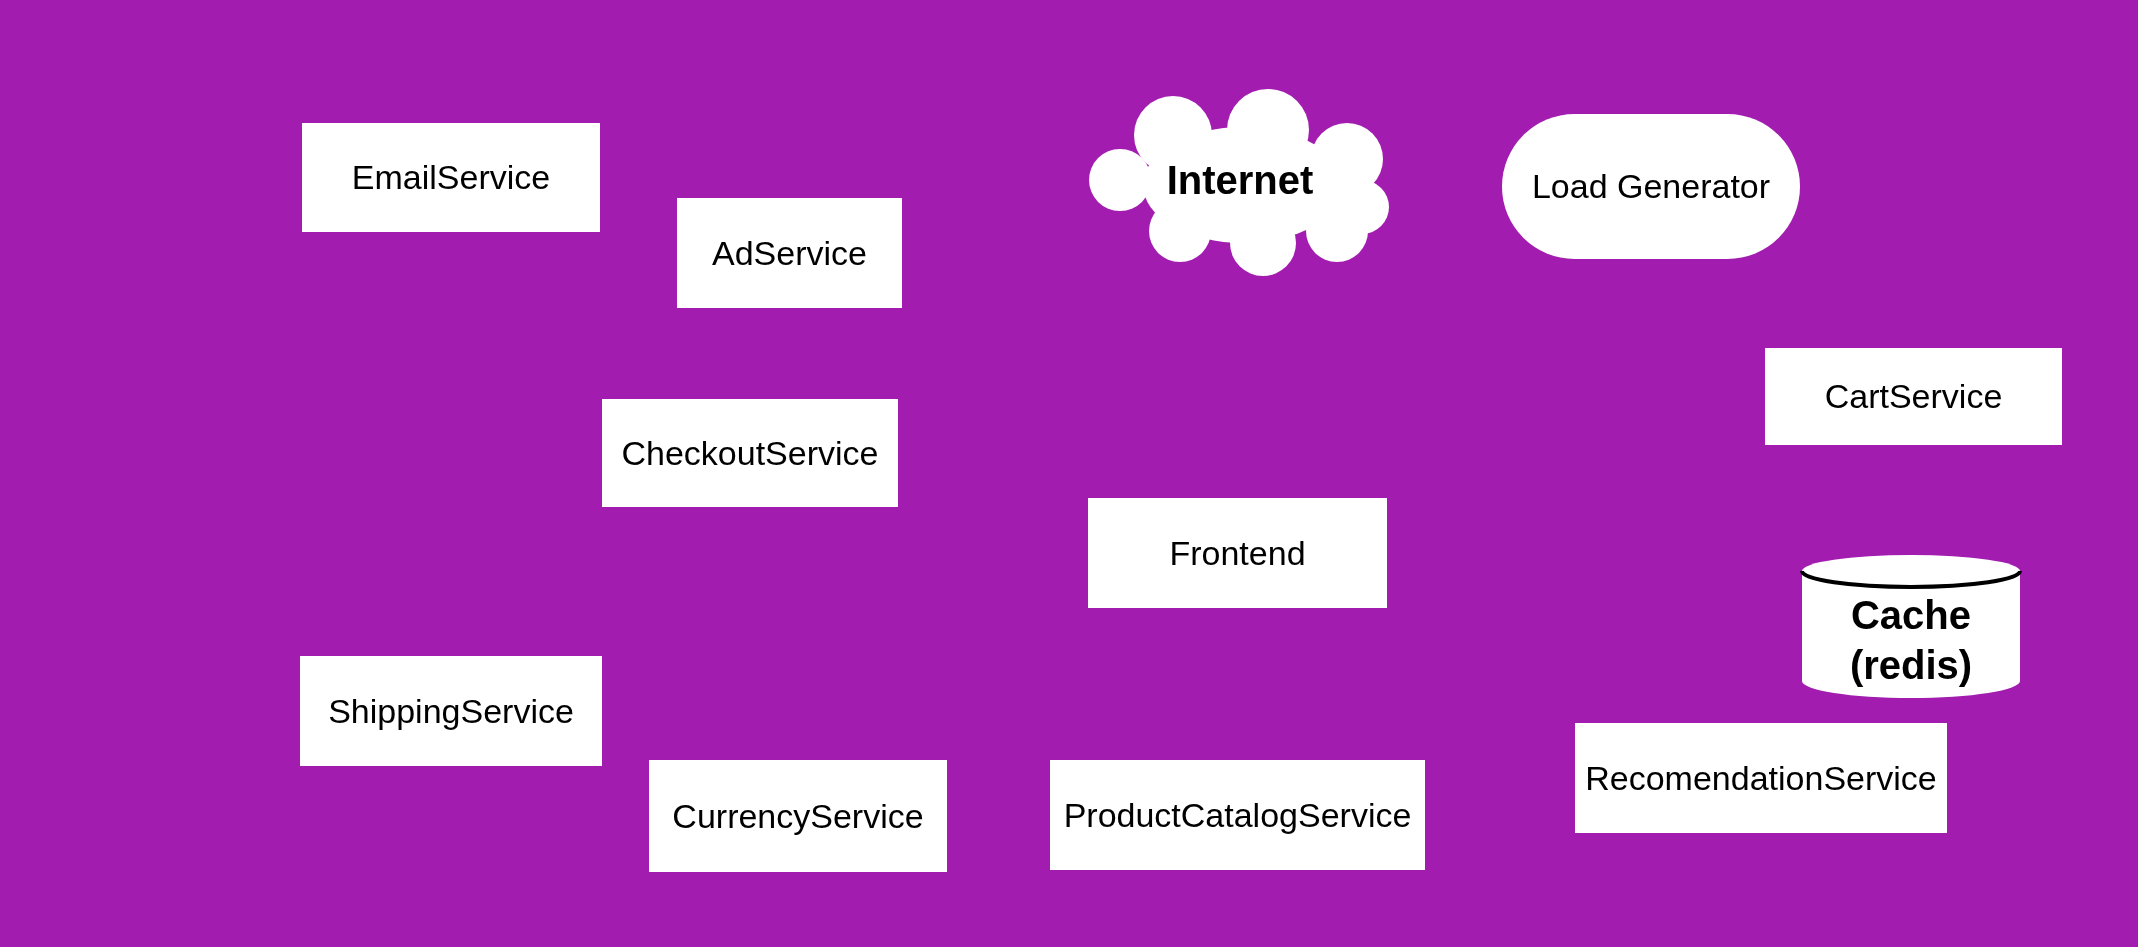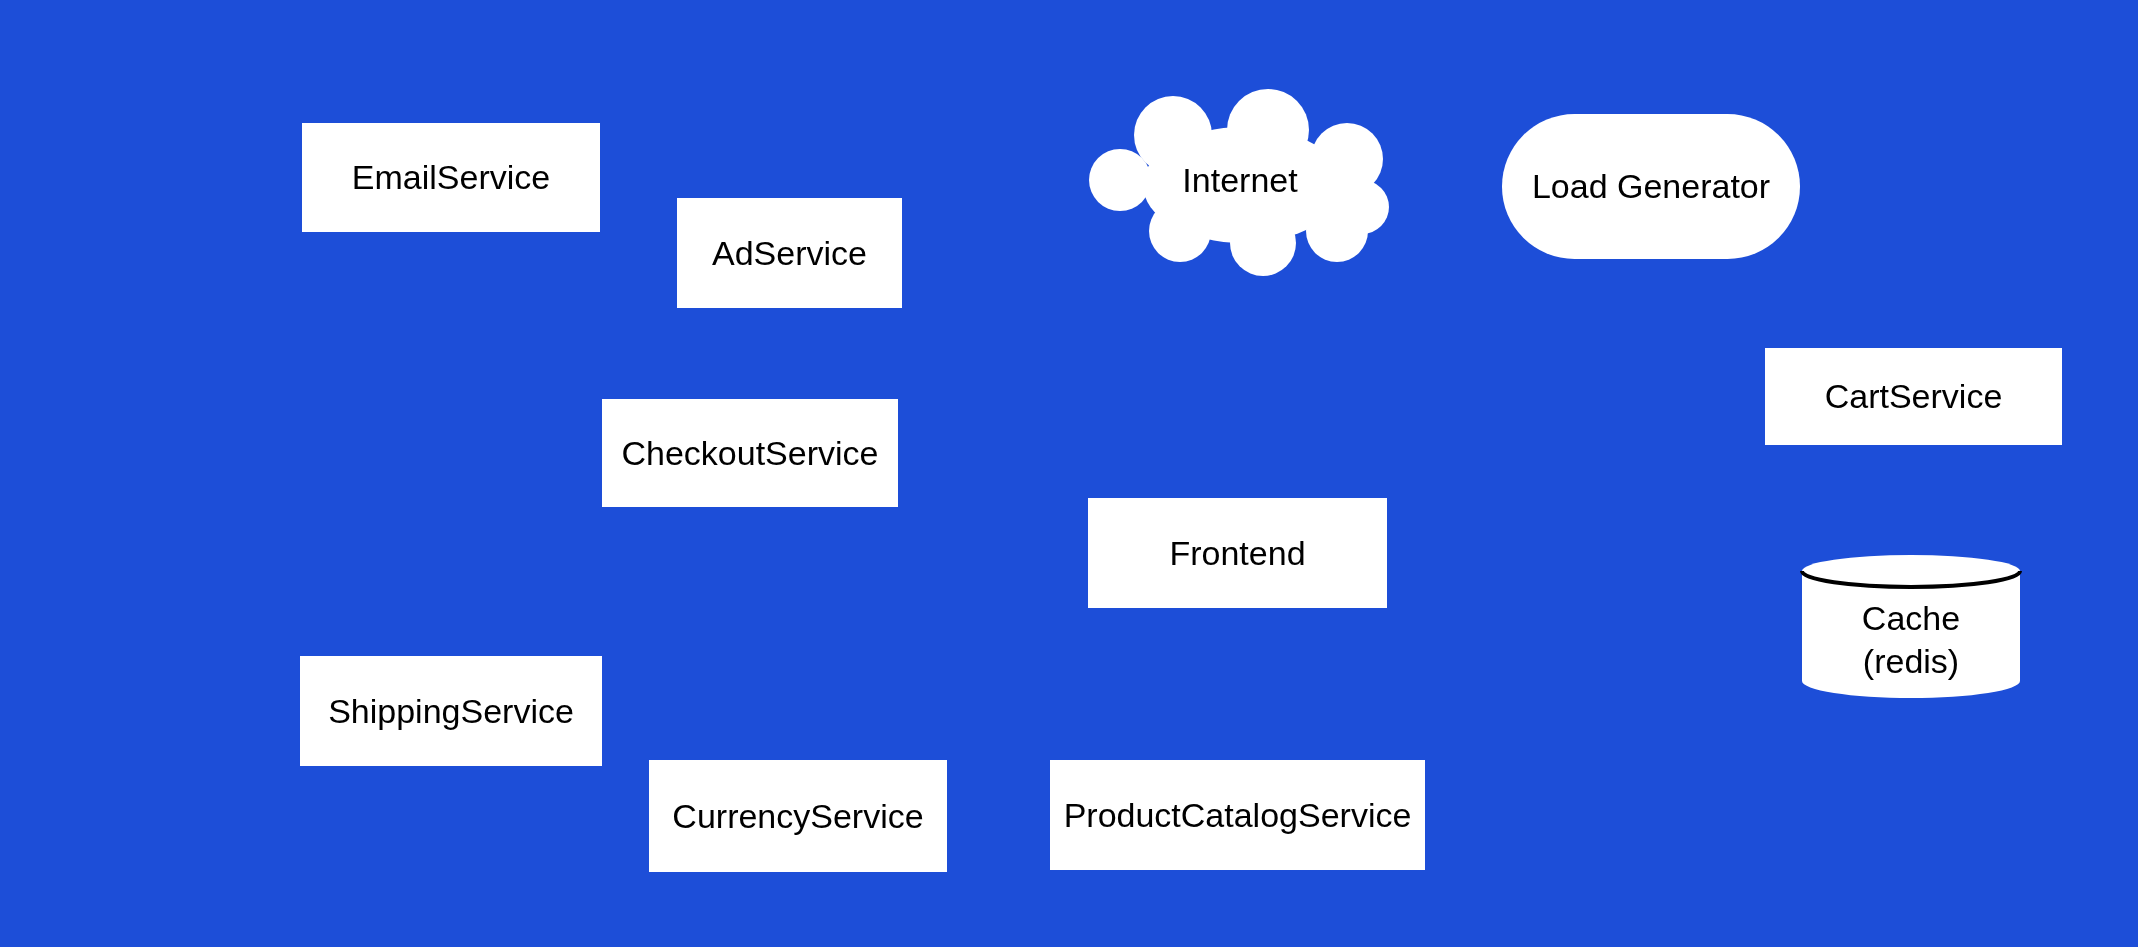--- a/index.html
+++ b/index.html
@@ -4,21 +4,21 @@
 <style>
   html, body {
     margin: 0;
     padding: 0;
     background: #000000;
   }
   #canvas {
     position: relative;
     width: 2138px;
     height: 947px;
-    background: #1d4ed8;
+    background: #a21caf;
     overflow: hidden;
     font-family: "Liberation Sans", sans-serif;
   }
   .node {
     position: absolute;
     display: flex;
     align-items: center;
     justify-content: center;
     text-align: center;
     background: #ffffff;
@@ -44,22 +44,23 @@
     left: 0;
     top: 0;
     width: 100%;
     height: 100%;
     display: flex;
     flex-direction: column;
     align-items: center;
     justify-content: center;
     text-align: center;
     color: #000000;
-    font-size: 34px;
+    font-size: 40px;
     line-height: 1.25;
+    font-weight: bold;
   }
   .shape-label.cyl {
     padding-top: 26px;
     box-sizing: border-box;
   }
 </style>
 </head>
 <body>
 
 <div id="canvas">
@@ -123,14 +124,17 @@
   </div>
 
   <div class="node" style="left:649px; top:760px; width:298px; height:112px;">
     <span>CurrencyService</span>
   </div>
 
   <div class="node" style="left:1050px; top:760px; width:375px; height:110px;">
     <span>ProductCatalogService</span>
   </div>
 
+  <div class="node" style="left:1575px; top:723px; width:372px; height:110px;">
+    <span>RecomendationService</span>
+  </div>
 
 </div>
 
 </body></html>

